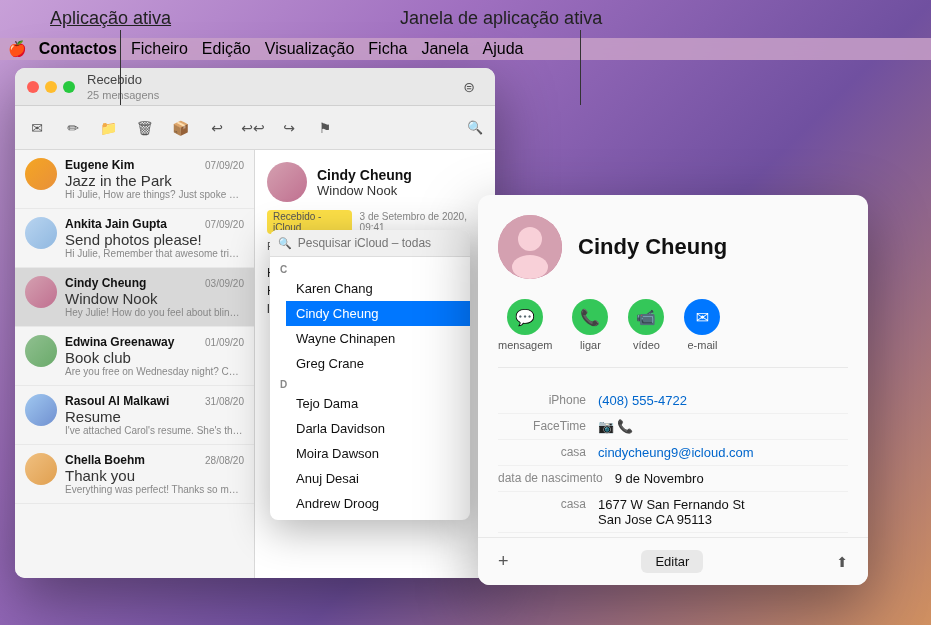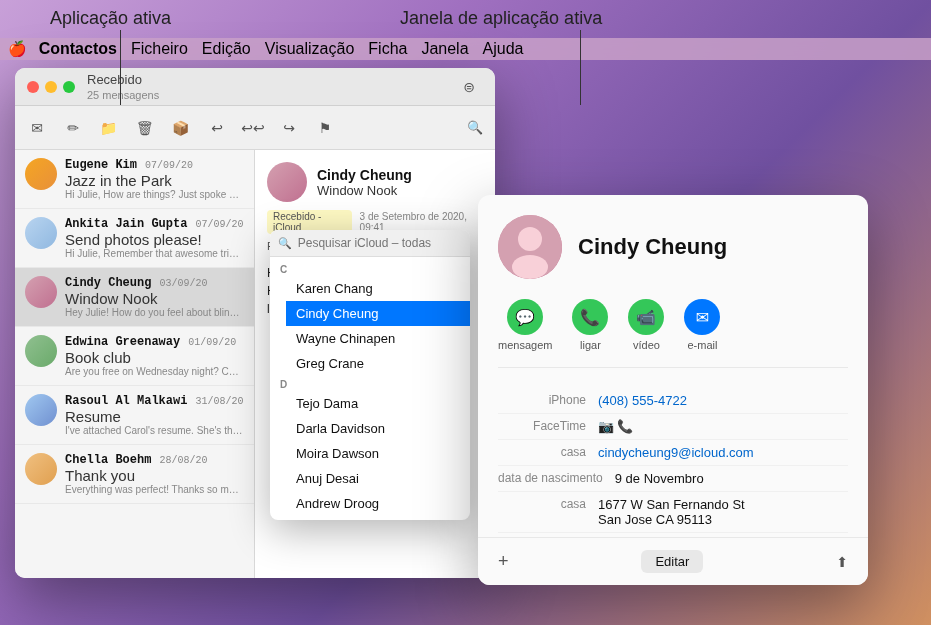--- a/index.html
+++ b/index.html
@@ -14,21 +14,21 @@
 
     
     .annotation {
       position: absolute;
       top: 8px;
       font-size: 18px;
       font-weight: 400;
       color: #222;
       z-index: 100;
     }
-    .annotation-left { left: 50px; }
+    .annotation-left { left: 50px; text-decoration: underline; }
     .annotation-right { left: 400px; }
     .annotation-line {
       position: absolute;
       top: 0;
       width: 1px;
       background: #333;
       z-index: 100;
     }
     .annotation-line-left {
       left: 120px;
@@ -154,22 +154,22 @@
       cursor: pointer;
       display: flex;
       flex-direction: column;
       gap: 2px;
     }
     .mail-message-item.selected {
       background: #d8d8d8;
     }
     .mail-msg-header {
       display: flex;
-      align-items: center;
-      font-family: Liberation Mono, monospace;
+      justify-content: space-between;
+      align-items: center;
     }
     .msg-avatar {
       width: 32px;
       height: 32px;
       border-radius: 50%;
       background: #aaa;
       margin-right: 8px;
       flex-shrink: 0;
     }
     .mail-msg-row {
@@ -188,21 +188,21 @@
       background: #fff;
       padding: 12px;
       overflow-y: auto;
     }
     .mail-detail-header { margin-bottom: 12px; }
     .mail-detail-sender-row { display: flex; align-items: center; gap: 10px; margin-bottom: 8px; }
     .detail-avatar { width: 40px; height: 40px; border-radius: 50%; background: #c0a0c0; flex-shrink: 0; }
     .detail-sender-name { font-size: 14px; font-weight: 600; color: #111; }
     .detail-subject { font-size: 13px; color: #333; }
     .detail-meta { display: flex; align-items: center; gap: 8px; margin-bottom: 6px; }
-    .detail-inbox-tag { font-size: 10px; color: #555; background: #fef9c3; padding: 1px 6px; border-radius: 4px; }
+    .detail-inbox-tag { font-size: 10px; color: #555; background: #fde047; padding: 1px 6px; border-radius: 4px; }
     .detail-date { font-size: 10px; color: #888; }
     .detail-to { font-size: 11px; color: #555; margin-bottom: 8px; }
     .detail-body { font-size: 12px; color: #222; line-height: 1.5; }
 
     
     .contacts-list-window {
       position: absolute;
       top: 230px;
       left: 270px;
       width: 200px;

